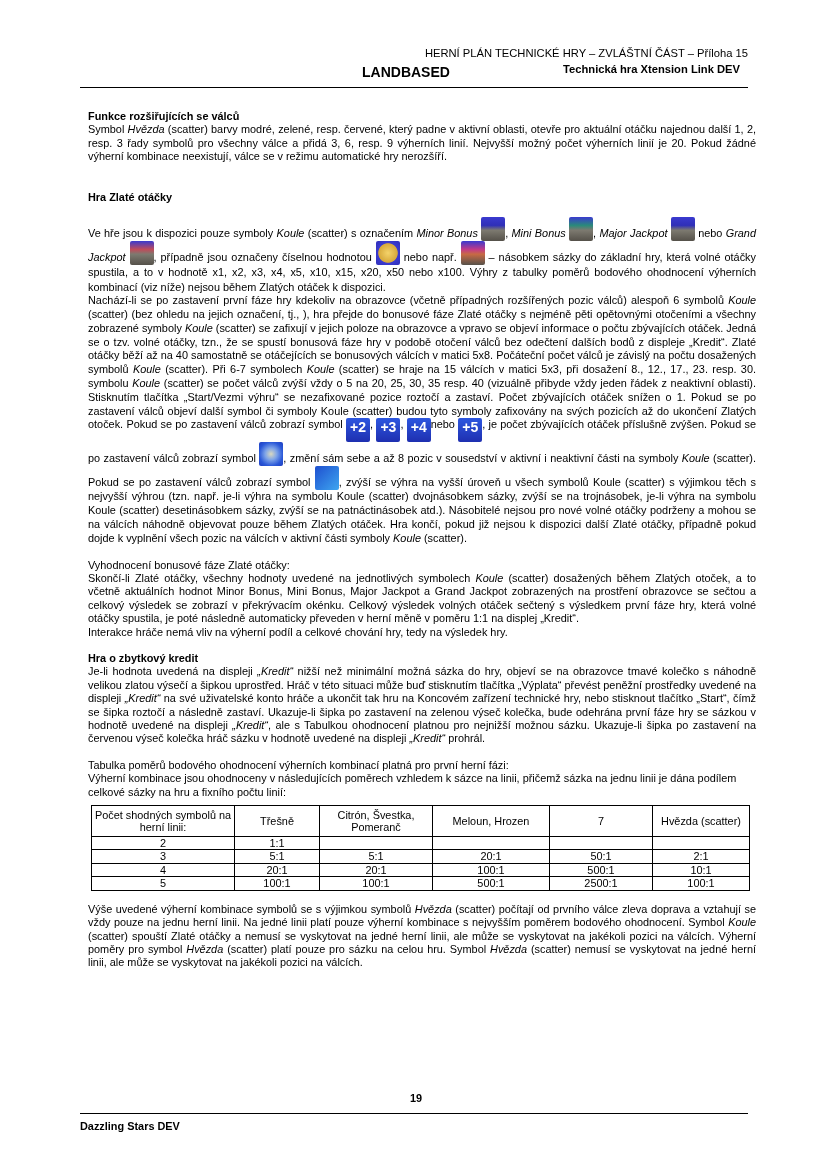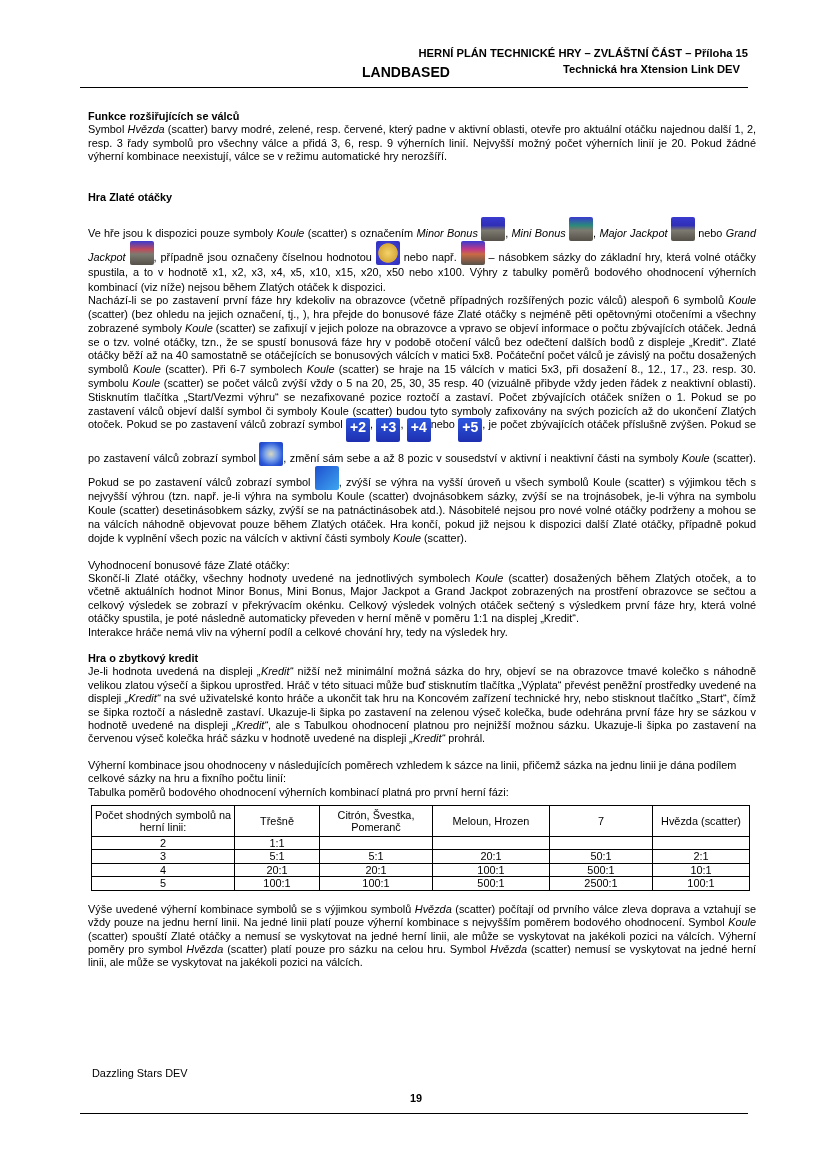--- a/index.html
+++ b/index.html
@@ -1,19 +1,19 @@
 <!DOCTYPE html>
 <html><head>
 <meta charset="utf-8">
 <style>
   html, body { margin:0; padding:0; background:#ffffff; }
   body { width:827px; height:1169px; position:relative; overflow:hidden;
          font-family:"Liberation Sans", sans-serif; color:#000; }
   .page { position:absolute; left:80px; top:0; width:668px; }
-  .hdr1 { position:absolute; top:47px; right:0; font-weight:bold; font-size:11.2px; text-align:right; white-space:nowrap; }
+  .hdr1 { position:absolute; top:47px; right:0; font-weight:normal; font-size:11.2px; text-align:right; white-space:nowrap; }
   .hdr2l { position:absolute; top:64px; left:282px; font-weight:bold; font-size:14px; }
   .hdr2r { position:absolute; top:63px; right:8px; font-weight:bold; font-size:11.2px; }
   .hrule { position:absolute; top:87px; left:0; width:668px; border-top:1.3px solid #000; }
   .body { position:absolute; top:110px; left:8px; width:668px; font-size:10.9px; line-height:13.4px; }
   p { margin:0; text-align:justify; }
   .h { font-weight:bold; margin:0; }
   i { }
   .ico { display:inline-block; width:24px; height:22px; vertical-align:-2px; border-radius:2px; position:relative; }
   .ball { background:linear-gradient(180deg,#3a3acf 0%, #2f2fb8 35%, #7d7a70 55%, #55514a 100%); }
   .ball-mini { background:linear-gradient(180deg,#3a3acf 0%, #2a8a7a 35%, #7d7a70 55%, #55514a 100%); }
@@ -21,21 +21,21 @@
   .ball-num { background:radial-gradient(circle at 50% 50%, #f4d36a 0%, #d7a93b 55%, #3a3acf 60%, #2f2fb8 100%); }
   .ball-rel { background:linear-gradient(180deg,#3a3acf 0%, #c23a88 35%, #c86a44 55%, #55514a 100%); }
   .plus { background:linear-gradient(180deg,#2d57e0,#1e2fb0); color:#fff; font-weight:bold; font-size:14px; text-align:center; line-height:18px; }
   .burst { background:radial-gradient(circle at 50% 50%, #d9d9c0 0%, #7da3e8 35%, #2a58d8 70%, #1f3dbf 100%); }
   .up { background:linear-gradient(135deg,#1e4fd0,#3ea6f0); }
   .tall { height:24px; vertical-align:-4px; }
   table.pay { border-collapse:collapse; width:659px; margin:6px 0 0 3px; font-size:10.9px; }
   table.pay td, table.pay th { border:1px solid #000; text-align:center; font-weight:normal; padding:0 2px; line-height:12.4px; }
   table.pay th { height:30px; }
   .footrule { position:absolute; top:1113px; left:0; width:668px; border-top:1.3px solid #000; }
-  .foot-l { position:absolute; top:1067px; left:0; font-weight:normal; font-size:10.9px;margin-left:12px; }
+  .foot-l { position:absolute; top:1120px; left:0; font-weight:bold; font-size:10.9px; }
   .foot-c { position:absolute; top:1092px; left:330px; font-weight:bold; font-size:10.9px; }
 </style>
 </head>
 <body>
 
 <div class="page">
   <div class="hdr1">HERNÍ PLÁN TECHNICKÉ HRY – ZVLÁŠTNÍ ČÁST – Příloha 15</div>
   <div class="hdr2l">LANDBASED</div>
   <div class="hdr2r">Technická hra Xtension Link DEV</div>
   <div class="hrule"></div>
@@ -58,22 +58,22 @@
     <p><span>Skončí-li Zlaté otáčky, všechny hodnoty uvedené na jednotlivých symbolech </span><i>Koule</i><span> (scatter) dosažených během Zlatých otoček, a to včetně aktuálních hodnot Minor Bonus, Mini Bonus, Major Jackpot a Grand Jackpot zobrazených na prostření obrazovce se sečtou a celkový výsledek se zobrazí v překrývacím okénku. Celkový výsledek volných otáček sečtený s výsledkem první fáze hry, která volné otáčky spustila, je poté následně automaticky převeden v herní měně v poměru 1:1 na displej „Kredit“.</span></p>
     <p>Interakce hráče nemá vliv na výherní podíl a celkové chování hry, tedy na výsledek hry.</p>
 
     <div style="height:13px"></div>
 
     <p class="h">Hra o zbytkový kredit</p>
     <p><span>Je-li hodnota uvedená na displeji </span><i>„Kredit“</i><span> nižší než minimální možná sázka do hry, objeví se na obrazovce tmavé kolečko s náhodně velikou zlatou výsečí a šipkou uprostřed. Hráč v této situaci může buď stisknutím tlačítka „Výplata“ převést peněžní prostředky uvedené na displeji </span><i>„Kredit“</i><span> na své uživatelské konto hráče a ukončit tak hru na Koncovém zařízení technické hry, nebo stisknout tlačítko „Start“, čímž se šipka roztočí a následně zastaví. Ukazuje-li šipka po zastavení na zelenou výseč kolečka, bude odehrána první fáze hry se sázkou v hodnotě uvedené na displeji </span><i>„Kredit“</i><span>, ale s Tabulkou ohodnocení platnou pro nejnižší možnou sázku. Ukazuje-li šipka po zastavení na červenou výseč kolečka hráč sázku v hodnotě uvedené na displeji </span><i>„Kredit“</i><span> prohrál.</span></p>
 
     <div style="height:13px"></div>
 
+    <p>Tabulka poměrů bodového ohodnocení výherních kombinací platná pro první herní fázi:</p>
     <p style="text-align:left">Výherní kombinace jsou ohodnoceny v následujících poměrech vzhledem k sázce na linii, přičemž sázka na jednu linii je dána podílem celkové sázky na hru a fixního počtu linií:</p>
-    <p>Tabulka poměrů bodového ohodnocení výherních kombinací platná pro první herní fázi:</p>
 
     <table class="pay">
       <tbody>
           <tr>
         <th style="width:138px">Počet shodných symbolů na herní linii:</th>
         <th style="width:80px">Třešně</th>
         <th style="width:108px">Citrón, Švestka, Pomeranč</th>
         <th style="width:112px">Meloun, Hrozen</th>
         <th style="width:98px">7</th>
         <th>Hvězda (scatter)</th>

